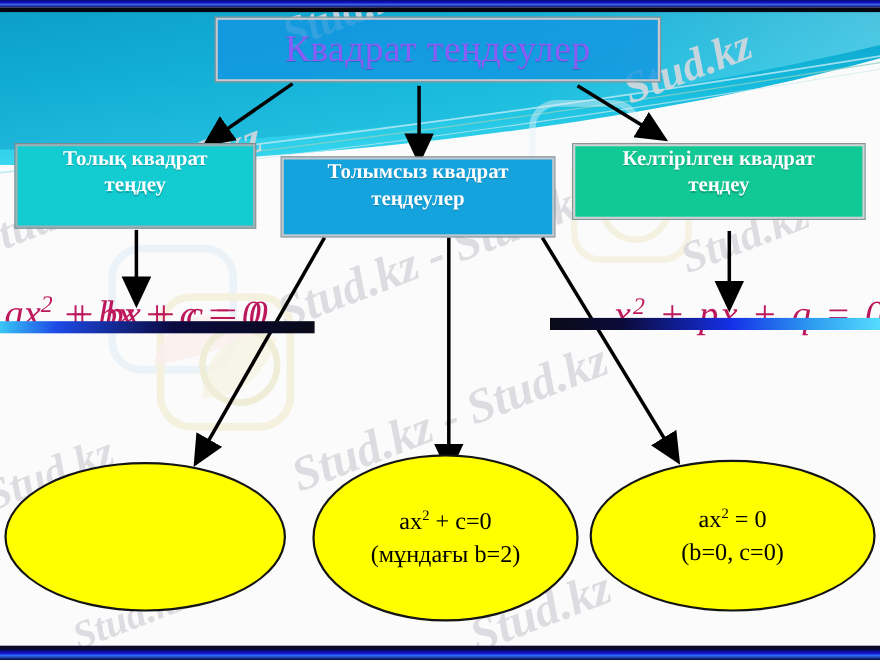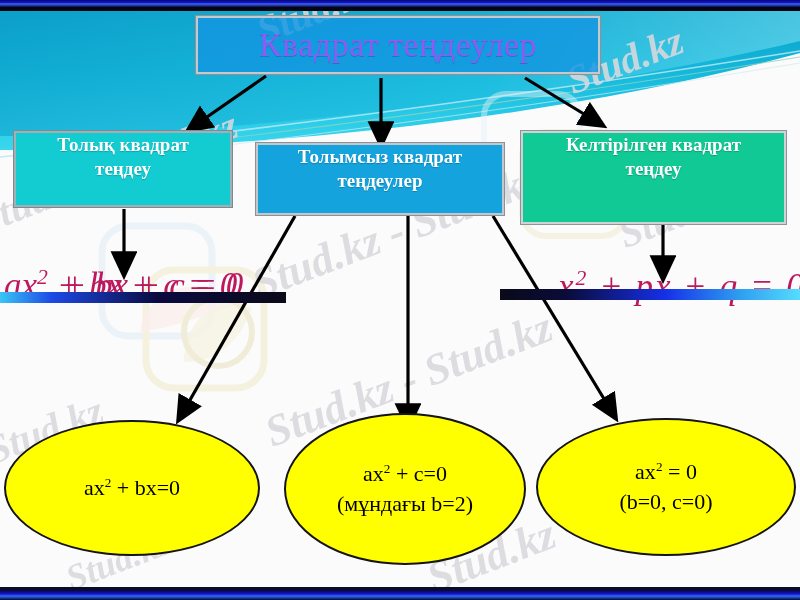--- a/index.html
+++ b/index.html
@@ -83,21 +83,21 @@
     border:2px solid #9fb0b6;
     outline:1px solid #7d8a90;
   }
   .b2{
     left:256px;top:143px;width:248px;height:72px;
     background:#14a3dd;
     border:2px solid #c4c8cc;
     outline:1px solid #8b9197;
   }
   .b3{
-    left:521px;top:131px;width:265px;height:93px;
+    left:521px;top:131px;width:265px;height:68px;
     background:#11c995;
     border:2px solid #cfd3d6;
     outline:1px solid #8d9399;
   }
   .boxtxt{
     width:100%;height:100%;
     display:flex;flex-direction:column;align-items:center;justify-content:flex-start;
     color:#ffffff;font-weight:bold;font-size:19px;line-height:1.28;
     font-family:"Liberation Serif", serif;
     text-shadow:0 1px 1px rgba(0,0,0,.22);
@@ -254,24 +254,20 @@
   </div>
   <div class="bar bar-left"></div>
 
   <div class="formula f-right">
     <span>x</span><span class="sup">2</span>
     <span>+ px + q = 0</span>
   </div>
   <div class="bar bar-right"></div>
 
   <div class="ellipse e1">
-    <div>
-      <span>ax</span><span class="sup">2</span>
-      <span>+ bx=0</span>
-    </div>
   </div>
 
   <div class="ellipse e2">
     <div>
       <span>ax</span><span class="sup">2</span>
       <span>+ c=0</span>
     </div>
     <div>(мұндағы b=2)</div>
   </div>
 

